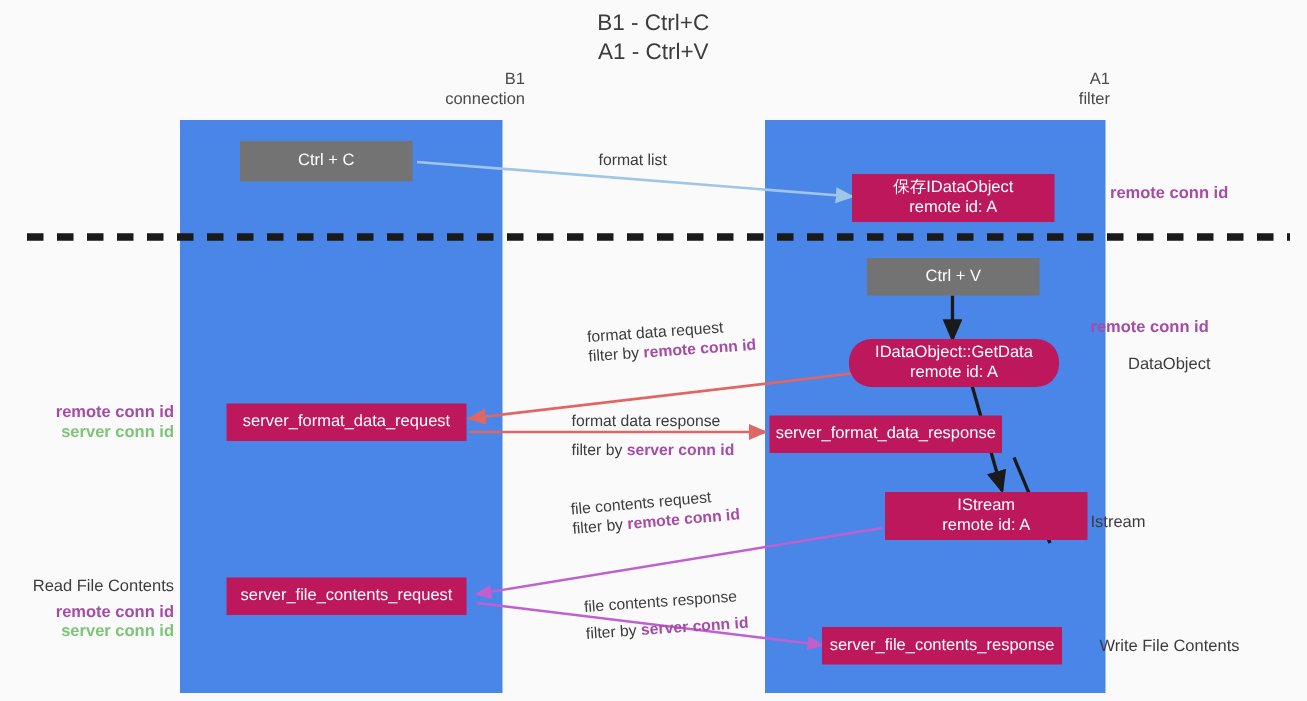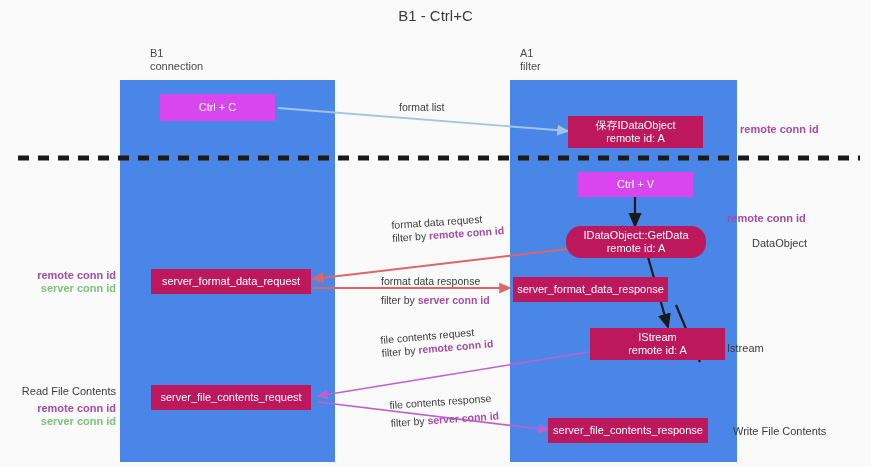--- a/index.html
+++ b/index.html
@@ -14,33 +14,33 @@
   #stage{position:absolute;left:0;top:0;width:871px;height:467px;padding-left:30px;}
 
   
   .title{
     position:absolute;left:0;top:6px;width:871px;
     text-align:center;font-size:15px;line-height:19px;color:#3c3c3c;
   }
 
   
   .colhead{
-    position:absolute;text-align:left;font-size:11px;line-height:13px;color:#4a4a4a;
+    position:absolute;text-align:right;font-size:11px;line-height:13px;color:#4a4a4a;
   }
 
   
   .lane{position:absolute;background:#4a86e8;}
 
   
   .box{
     position:absolute;box-sizing:border-box;
     display:flex;flex-direction:column;align-items:center;justify-content:center;
     color:#ffffff;font-size:11px;line-height:13px;text-align:center;
   }
-  .box.green{background:#d946ef;}
+  .box.green{background:#737373;}
   .box.orange{background:#be185d;}
   .box .l2{font-size:11px;}
 
   
   .lbl{position:absolute;font-size:11px;line-height:14px;white-space:nowrap;}
   .lbl.dark{color:#3c3c3c;}
   .lbl.purple{color:#a64ca6;font-weight:bold;}
   .lbl.green{color:#7cc576;font-weight:bold;}
   .lbl.right{text-align:right;}
 
@@ -50,20 +50,21 @@
 
   svg.overlay{position:absolute;left:0;top:0;width:871px;height:467px;pointer-events:none;}
 </style>
 </head>
 <body>
 
 <div id="stage">
 
   <div class="title">
     <div>B1 - Ctrl+C</div>
+    <div>A1 - Ctrl+V</div>
   </div>
 
   <div class="colhead" style="left:150px;top:47px;width:200px;">
     <div>B1</div>
     <div>connection</div>
   </div>
   <div class="colhead" style="left:520px;top:47px;width:220px;">
     <div>A1</div>
     <div>filter</div>
   </div>

